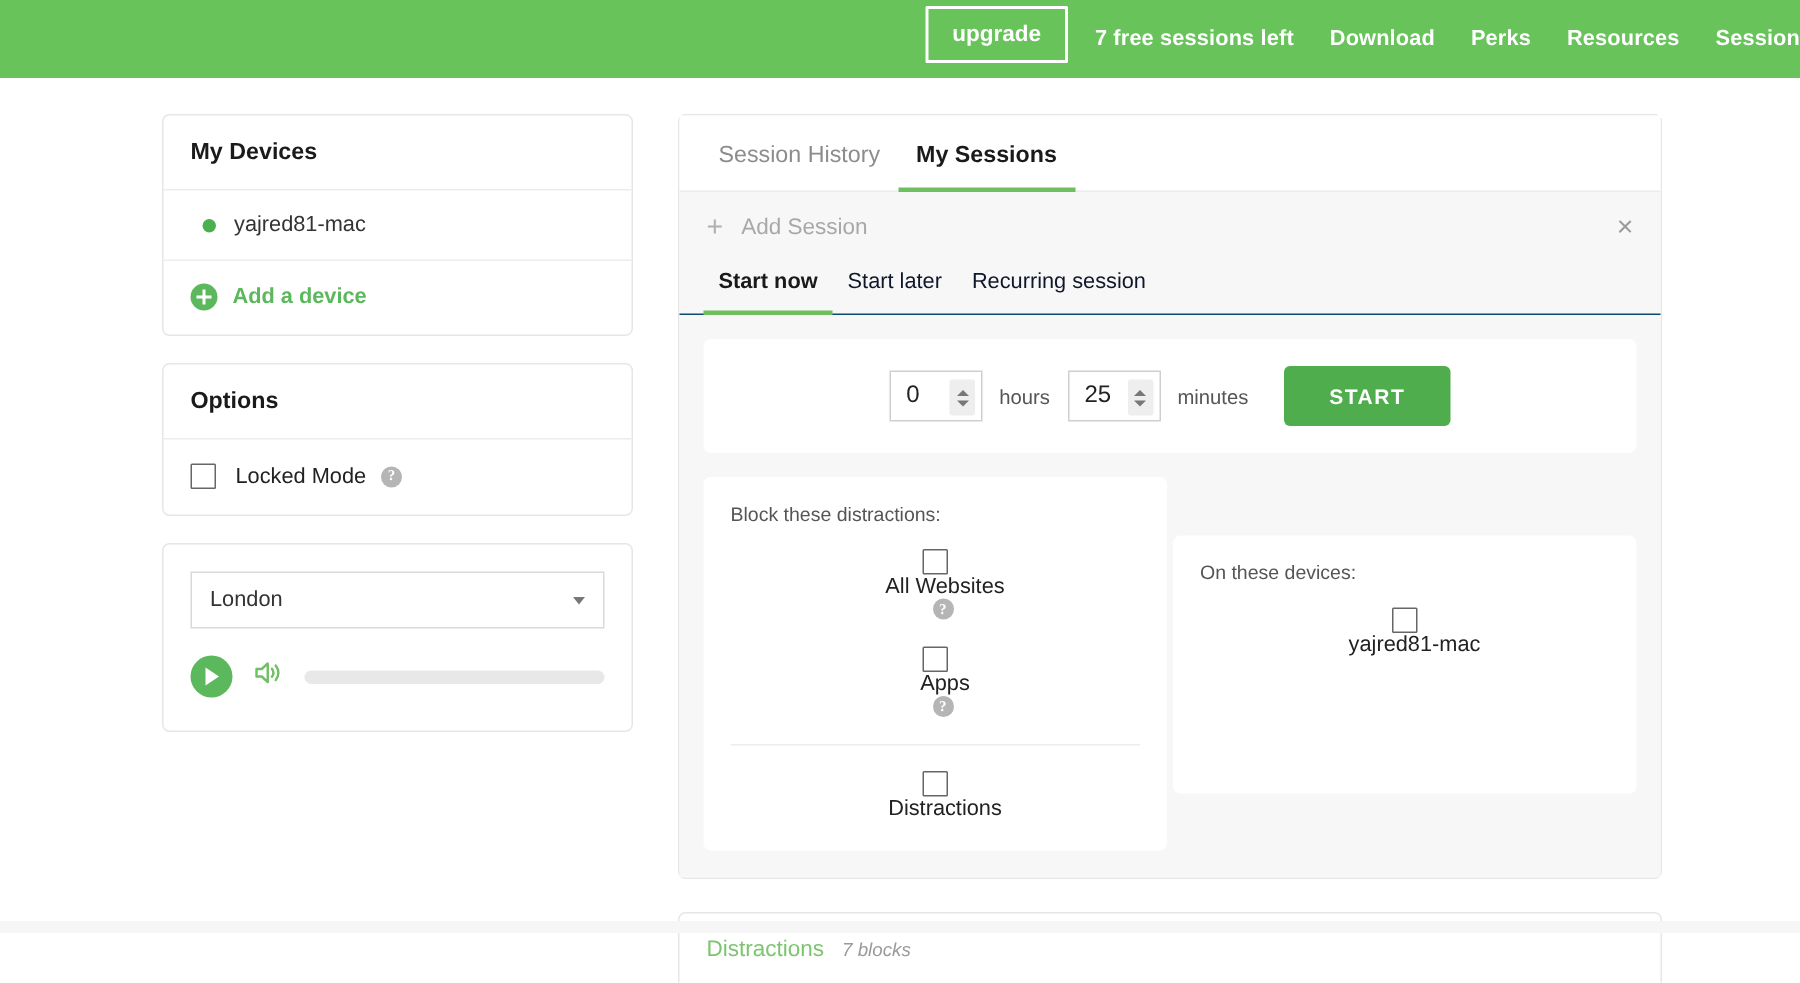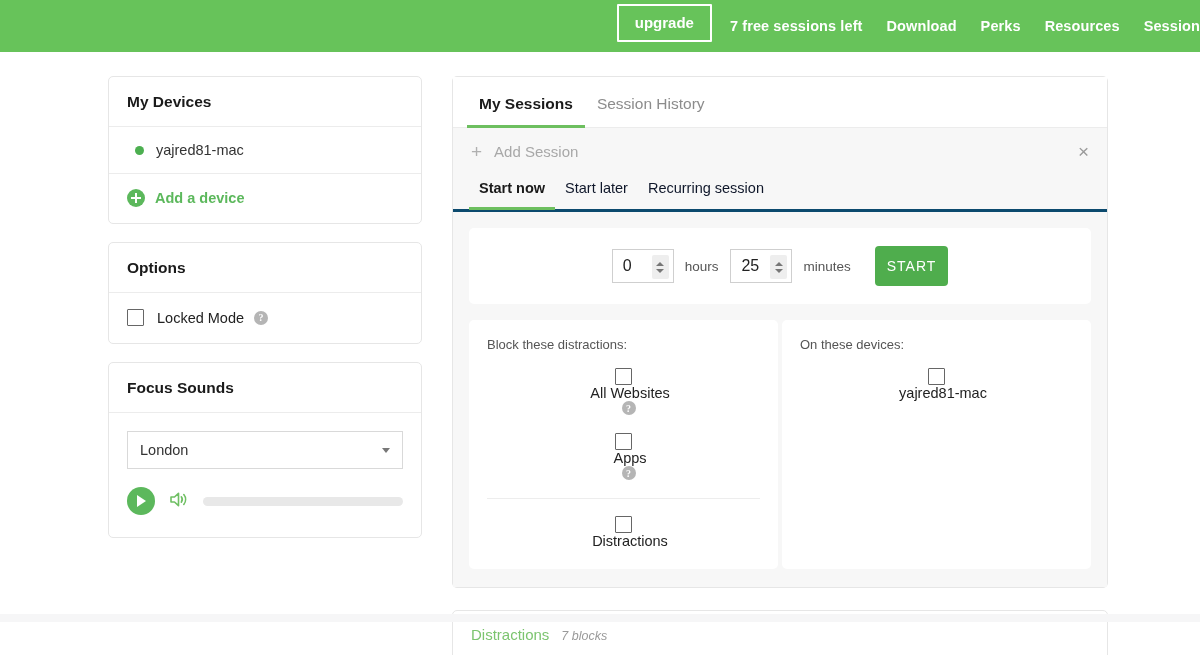--- a/index.html
+++ b/index.html
@@ -142,21 +142,21 @@
 
   .session-panel { background: #f7f7f7; }
   .add-session-row {
     display: flex; align-items: center; justify-content: space-between;
     padding: 14px 18px 13px 18px;
   }
   .add-session-left { display: flex; align-items: center; color: #a8a8a8; font-size: 15px; }
   .plus-thin { font-size: 19px; line-height: 1; margin-right: 12px; color: #b0b0b0; font-weight: 300; }
   .close-x { color: #9b9b9b; font-size: 19px; line-height: 1; cursor: pointer; font-weight: 300; }
 
-  .subtabs { display: flex; padding: 0 16px; border-bottom: 3px solid #0c4a6e; }
+  .subtabs { display: flex; padding: 0 16px; border-bottom: 1px solid #0c4a6e; }
   .subtab {
     font-size: 14.5px; padding: 6px 10px 13px 10px; cursor: pointer;
     color: #0f172a; position: relative;
   }
   .subtab.active { color: #1a1a1a; font-weight: bold; }
   .subtab.active::after {
     content: ""; position: absolute; left: 0; right: 0; bottom: -1px;
     height: 3px; background: #6dbf5f;
   }
 
@@ -175,26 +175,26 @@
     display: flex; flex-direction: column; align-items: center; justify-content: center;
     gap: 3px; cursor: pointer;
   }
   .chev {
     width: 0; height: 0; border-left: 4px solid transparent; border-right: 4px solid transparent;
   }
   .chev.up { border-bottom: 4px solid #777; }
   .chev.dn { border-top: 4px solid #777; }
   .unit { font-size: 13.5px; color: #555; margin: 0 12px 0 11px; }
   .start-btn {
-    background: #4fad4d; color: #fff; font-weight: normal; font-size: 14px;
-    letter-spacing: 1px; padding: 12px 12px; border: none; border-radius: 4px;
+    background: #4fad4d; color: #fff; font-weight: bold; font-size: 14px;
+    letter-spacing: 1px; padding: 12px 30px; border: none; border-radius: 4px;
     margin-left: 12px; cursor: pointer;
   }
 
-  .block-row { display: flex; gap: 4px; padding: 16px 16px 18px 16px; }
+  .block-row { display: flex; gap: 4px; padding: 16px 16px 18px 16px; align-items: center; }
   .block-card {
     background: #fff; border-radius: 5px; flex: 1; padding: 17px 18px 20px 18px;
     min-height: 172px;
   }
   .block-caption { font-size: 13px; color: #555; margin-bottom: 16px; }
   .blk-item { display: flex; align-items: center; margin-bottom: 18px; flex-direction: column; }
   .blk-label { font-size: 14.5px; color: #222; margin-left: 13px; }
   .blk-divider { height: 1px; background: #ededed; margin: 2px 0 17px 0; }
 
   .bl-row {
@@ -248,23 +248,20 @@
           <span class="card-title">Options</span>
         </div>
         <div class="opt-row">
           <span class="cbox"></span>
           <span class="opt-label">Locked Mode</span>
           <span class="help-icon">?</span>
         </div>
       </div>
 
       <div class="card" style="margin-top:18px;">
-        <div class="card-header">
-          <span class="card-title">Focus Sounds</span>
-        </div>
         <div class="sounds-body">
           <div class="sound-select">
             <span class="sound-select-label">London</span>
             <span class="caret-down"></span>
           </div>
           <div class="player-row">
             <span class="play-btn"></span>
             <span class="vol-icon">
               <svg width="20" height="17" viewBox="0 0 20 17">
                 <path d="M2 6 h3.5 L9.5 2.3 v12.4 L5.5 11 H2 Z" fill="none" stroke="#6fbf63" stroke-width="1.6" stroke-linejoin="round"></path>
@@ -278,22 +275,22 @@
           </div>
         </div>
       </div>
 
     </div>
 
     <div class="main-col">
 
       <div class="card">
         <div class="tabs-strip">
+          <div class="tab">Session History</div>
           <div class="tab active">My Sessions</div>
-          <div class="tab">Session History</div>
         </div>
 
         <div class="session-panel">
           <div class="add-session-row">
             <span class="add-session-left">
               <span class="plus-thin">+</span>
               <span>Add Session</span>
             </span>
             <span class="close-x">×</span>
           </div>

